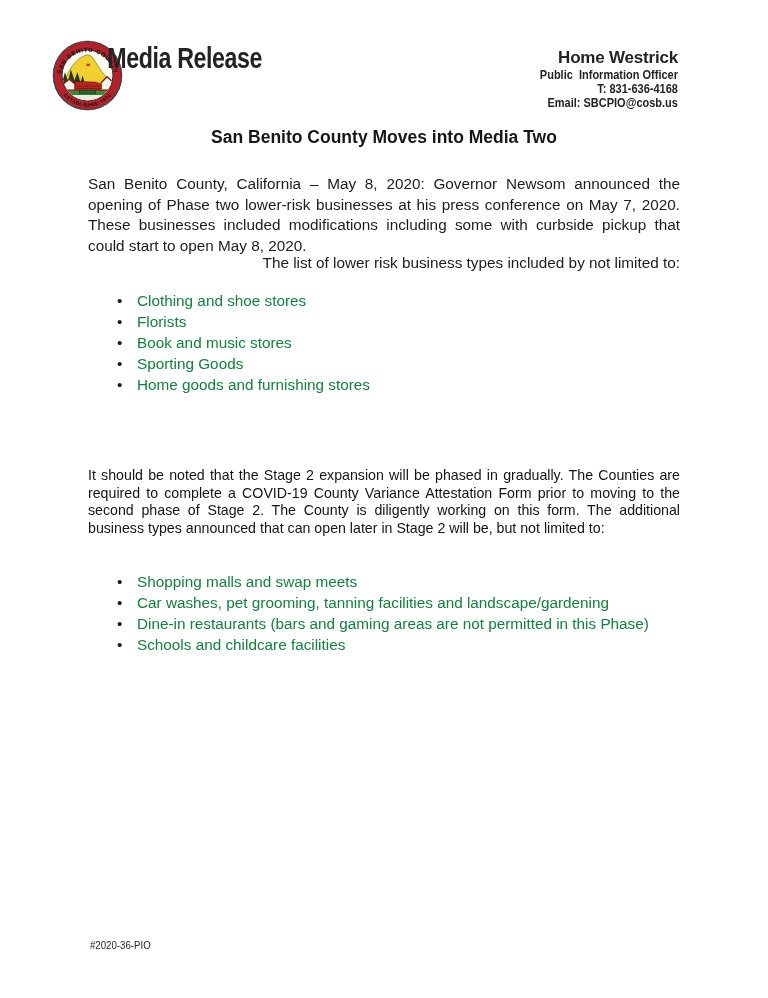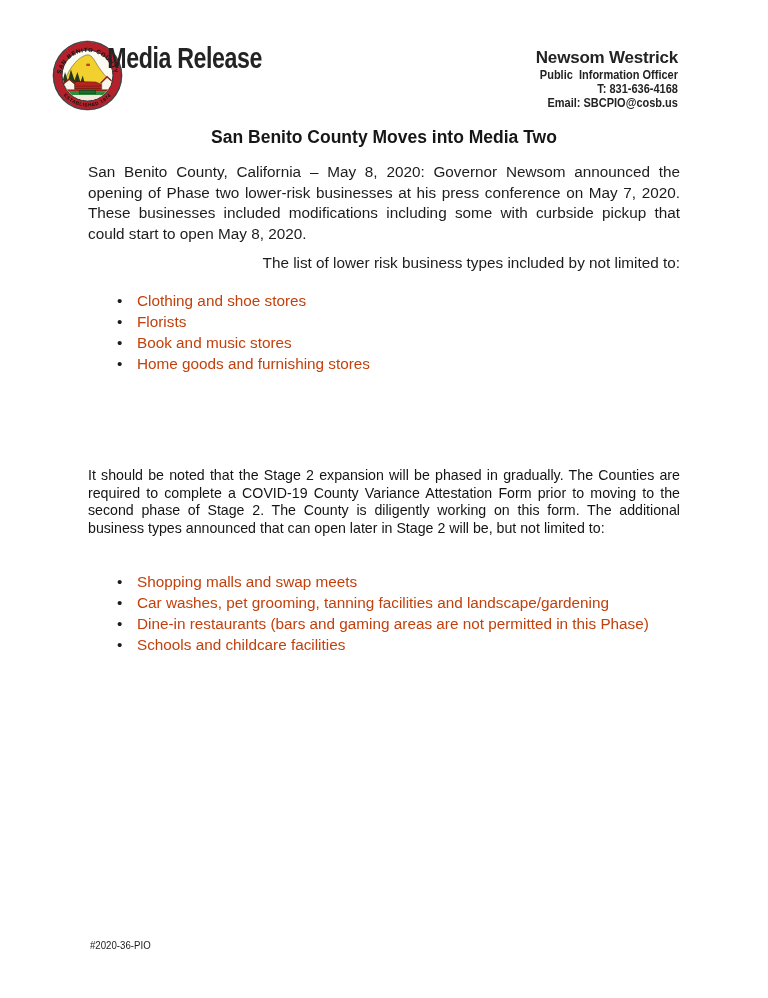--- a/index.html
+++ b/index.html
@@ -29,26 +29,26 @@
   }
   
   .doc-title {
     position:absolute; left:88px; top:127px; width:592px;
     text-align:center; font-size:17.5px; font-weight:700; color:#161616;
   }
   .para {
     position:absolute; left:88px; width:592px;
     font-size:15.3px; line-height:20.5px; text-align:justify; color:#1c1c1c;
   }
-  .p1 { top:162px; }
+  .p1 { top:174px; }
   .list-intro { top:253px; text-align:right; }
   .bullet-list {
     position:absolute; left:88px; width:592px;
     margin:0; padding:0 0 0 49px; list-style:none;
-    font-size:15.3px; line-height:21px; color:#c2410c;
+    font-size:15.3px; line-height:21px; color:#15803d;
   }
   .ul1 { top:290px; }
   .ul2 { top:571px; }
   .bullet-list li { position:relative; }
   .bullet-list li::before {
     content:"\2022"; position:absolute; left:-20px; top:0;
     font-size:15.3px; line-height:21px; color:#1c1c1c;
   }
   .bold-para {
     position:absolute; left:88px; top:467px; width:592px;
@@ -98,36 +98,37 @@
         <textPath href="#arcBottom" startOffset="50%" text-anchor="middle">ESTABLISHED 1874</textPath>
       </text>
     </svg>
   </div>
 
   <div class="media-release">
     <span class="squeeze">Media Release</span>
   </div>
 
   <div class="contact">
-    <div class="contact-name">Newsom Westrick</div>
+    <div class="contact-name">Home Westrick</div>
     <div class="contact-line">Public  Information Officer</div>
     <div class="contact-line">T: 831-636-4168</div>
     <div class="contact-line">Email: SBCPIO@cosb.us</div>
   </div>
 
   <div class="doc-title">San Benito County Moves into Media Two</div>
 
   <div class="para p1">San Benito County, California – May 8, 2020: Governor Newsom announced the opening of Phase two lower-risk businesses at his press conference on May 7, 2020. These businesses included modifications including some with curbside pickup that could start to open May 8, 2020.</div>
 
   <div class="para list-intro">The list of lower risk business types included by not limited to:</div>
 
   <ul class="bullet-list ul1">
       <li>Clothing and shoe stores</li>
       <li>Florists</li>
       <li>Book and music stores</li>
+      <li>Sporting Goods</li>
       <li>Home goods and furnishing stores</li>
     </ul>
 
   <div class="bold-para">It should be noted that the Stage 2 expansion will be phased in gradually.  The Counties are required to complete a COVID-19 County Variance Attestation Form prior to moving to the second phase of Stage 2.  The County is diligently working on this form.  The additional business types announced that can open later in Stage 2 will be, but not limited to:</div>
 
   <ul class="bullet-list ul2">
       <li>Shopping malls and swap meets</li>
       <li>Car washes, pet grooming, tanning facilities and landscape/gardening</li>
       <li>Dine-in restaurants (bars and gaming areas are not permitted in this Phase)</li>
       <li>Schools and childcare facilities</li>

